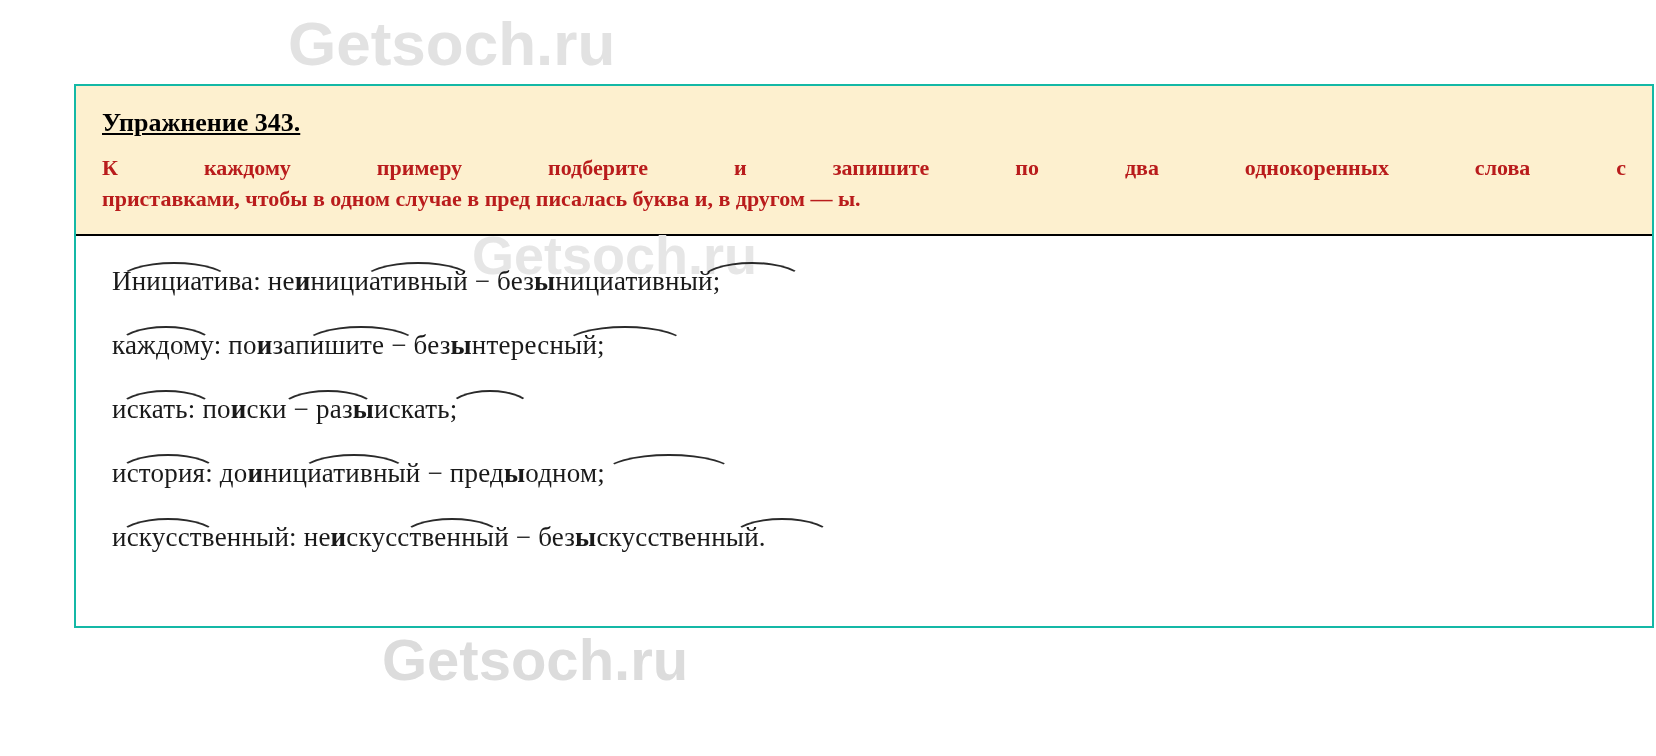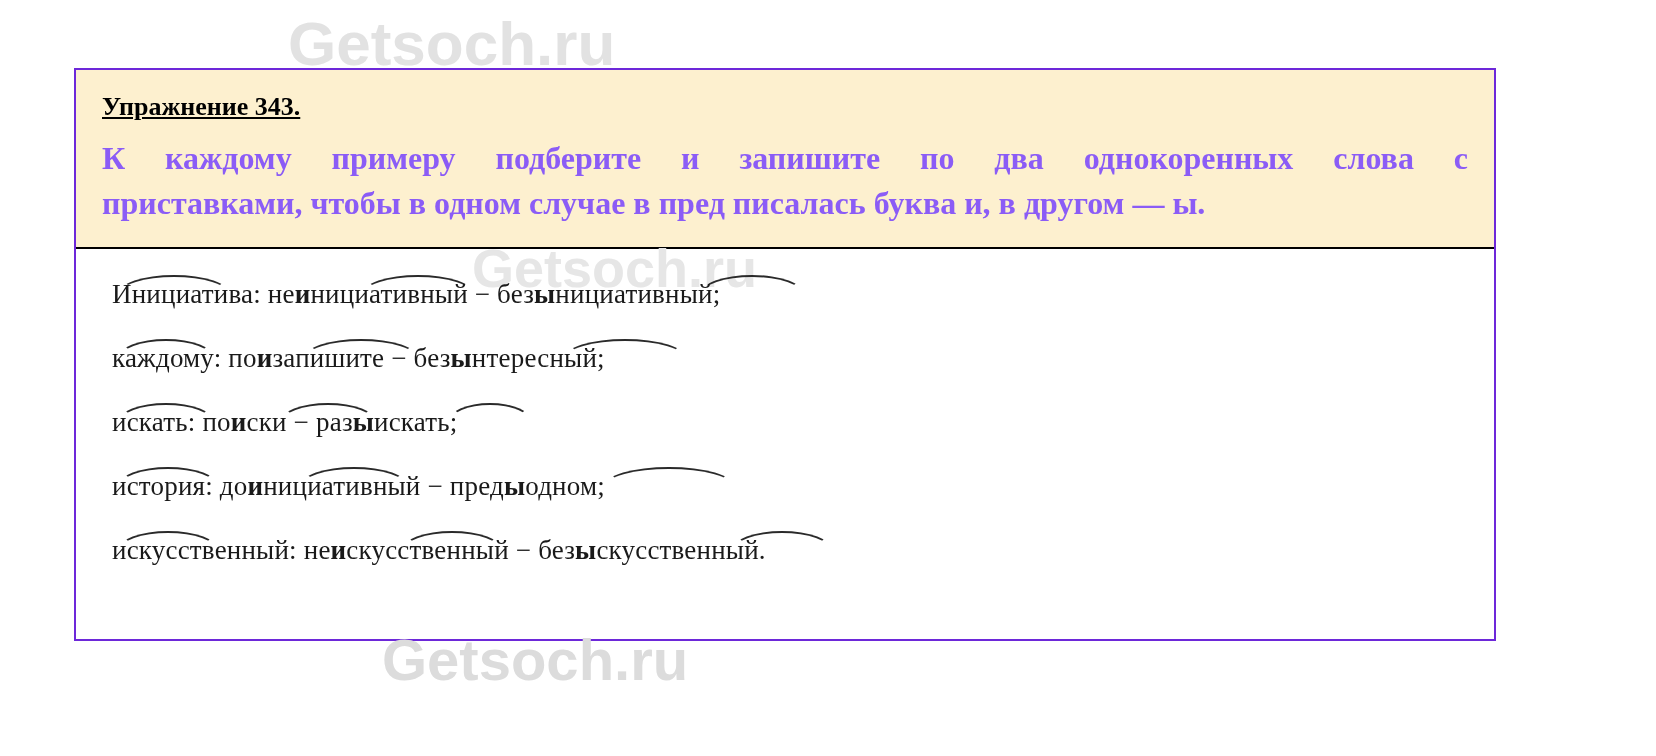--- a/index.html
+++ b/index.html
@@ -38,23 +38,23 @@
   .wm-bottom {
     left: 382px;
     top: 626px;
     font-size: 58px;
     color: #dcdcdc;
   }
 
   .exercise-box {
     position: absolute;
     left: 74px;
-    top: 68px;
-    width: 1422px;
-    border: 2px solid #6d28d9;
+    top: 84px;
+    width: 1580px;
+    border: 2px solid #14b8a6;
     box-sizing: border-box;
     background: transparent;
   }
 
   .task-header {
     background: #fdf0cf;
     border-bottom: 2px solid #000000;
     padding: 22px 26px 20px 26px;
     box-sizing: border-box;
   }
@@ -62,23 +62,23 @@
   .task-title {
     font-weight: bold;
     font-size: 26px;
     text-decoration: underline;
     color: #000000;
     margin-bottom: 14px;
   }
 
   .task-text {
     font-weight: bold;
-    font-size: 32px;
+    font-size: 22px;
     line-height: 1.42;
-    color: #8b5cf6;
+    color: #b91c1c;
     text-align: justify;
   }
   .task-text > span {
     display: block;
   }
   .task-line-justify {
     text-align: justify;
     text-align-last: justify;
   }
 

